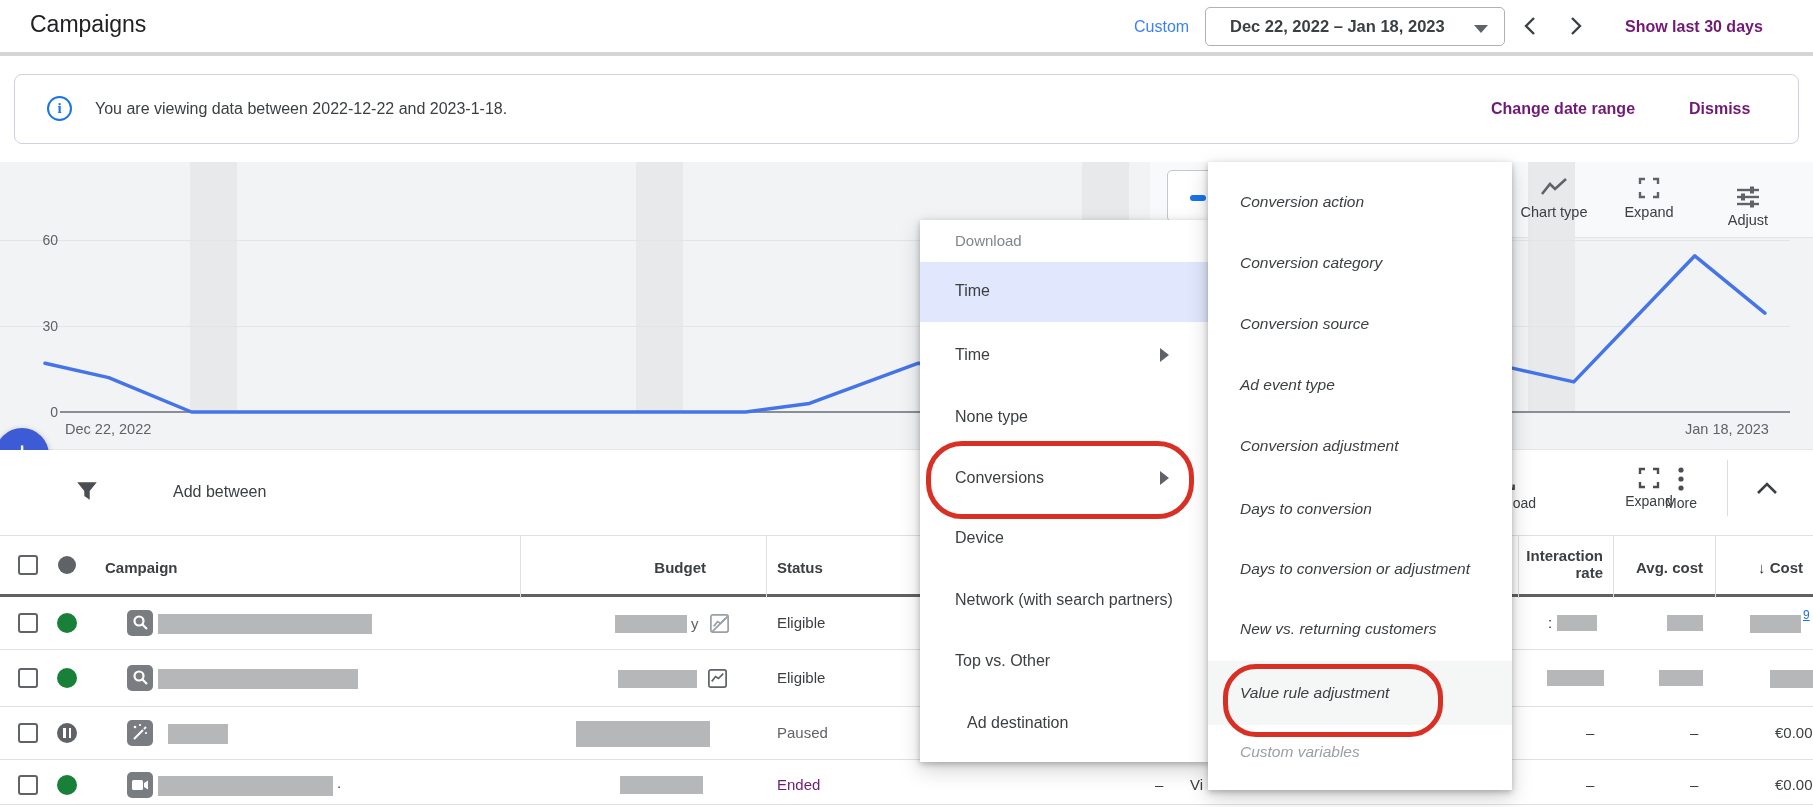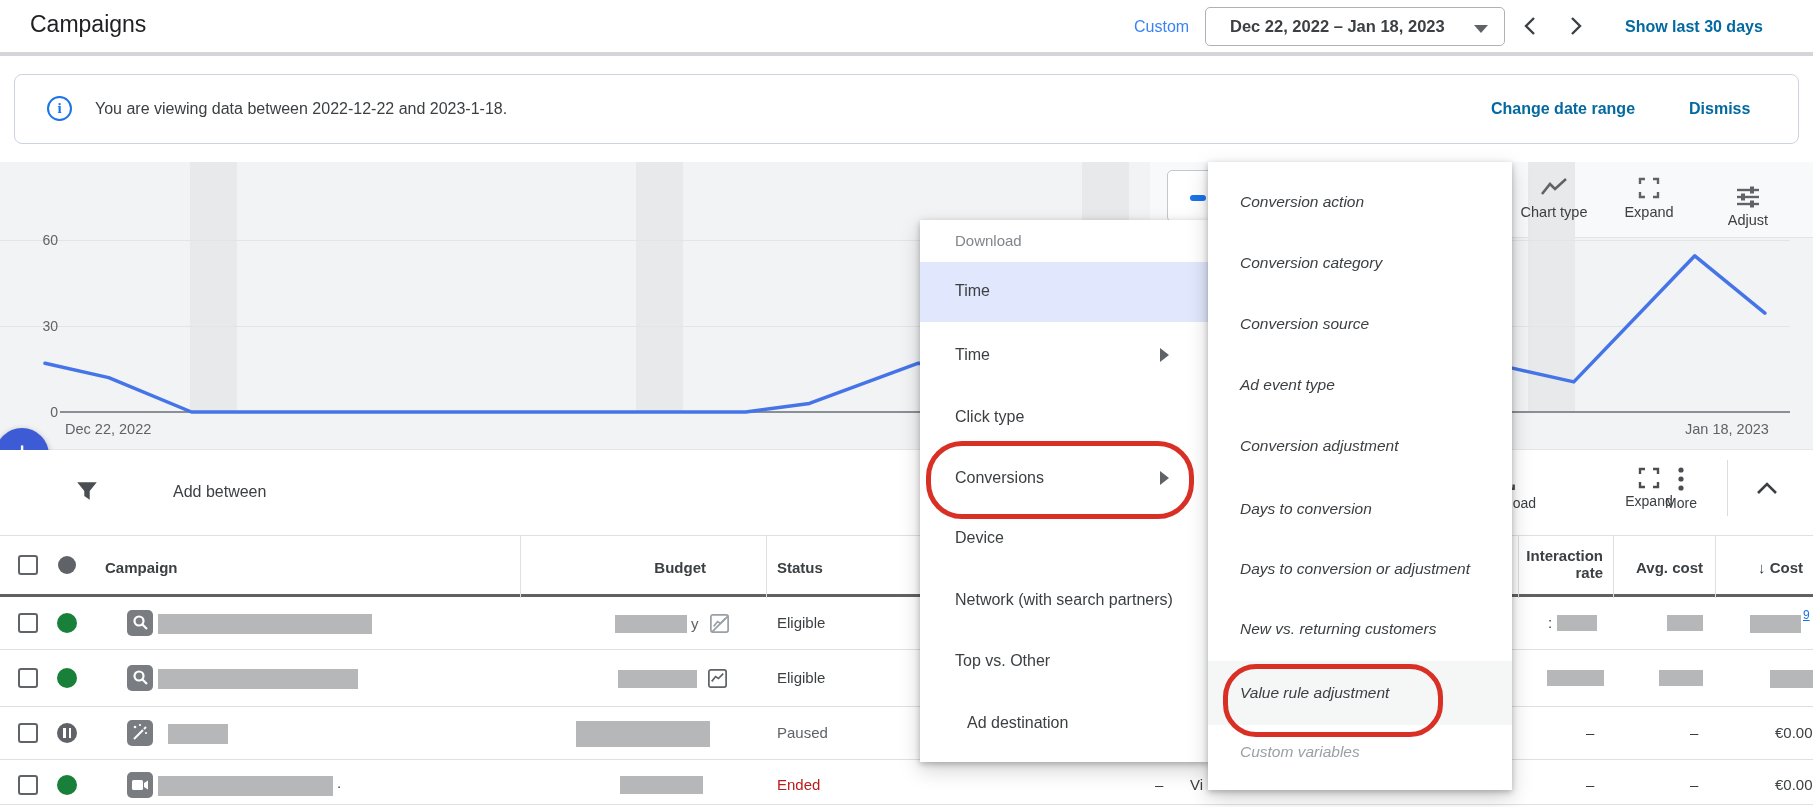--- a/index.html
+++ b/index.html
@@ -1,20 +1,20 @@
 <!DOCTYPE html>
 <html><head>
 <meta charset="utf-8">
 <style>
   html,body{margin:0;padding:0;background:#fff;}
   body{width:1813px;height:807px;position:relative;overflow:hidden;
        font-family:"Liberation Sans","DejaVu Sans",sans-serif;color:#3c4043;}
   .abs{position:absolute;}
   .nw{white-space:nowrap;}
-  .link{color:#0369a1;font-weight:bold;font-size:16px;cursor:pointer;}
+  .link{color:#701a75;font-weight:bold;font-size:16px;cursor:pointer;}
   
   #topbar{left:0;top:0;width:1813px;height:52px;background:#fff;}
   #page-title{left:30px;top:11px;font-size:23px;color:#212124;}
   #top-divider{left:0;top:52px;width:1813px;height:4px;background:#d3d5d8;}
   #custom-label{left:1134px;top:18px;font-size:16px;color:#3b82f6;}
   #date-btn{left:1205px;top:7px;width:300px;height:39px;border:1.5px solid #aeb1b6;border-radius:5px;background:#fff;box-sizing:border-box;}
   #date-btn .txt{position:absolute;left:24px;top:9px;font-size:16.5px;font-weight:bold;color:#3c4043;}
   #date-caret{position:absolute;right:16px;top:17px;width:0;height:0;border-left:7px solid transparent;border-right:7px solid transparent;border-top:8px solid #5f6368;}
   .navchev{width:30px;height:30px;top:11px;}
   
@@ -322,35 +322,35 @@
     <svg width="26" height="26" viewBox="0 0 26 26">
         <g fill="#fff">
           <rect x="5" y="8" width="11" height="10" rx="1.5"></rect>
           <path d="M17 11 L21 8.5 L21 17.5 L17 15 Z"></path>
         </g>
       </svg>
   </div>
   <div class="bar" style="left:158px;top:16px;width:175px;"></div>
   <div class="cellt" style="left:337px;top:14px;">.</div>
   <div class="bar" style="left:620px;top:16px;width:83px;height:18px;"></div>
-  <div class="cellt" style="left:777px;top:16px;color:#b91c1c;">Ended</div>
+  <div class="cellt" style="left:777px;top:16px;color:#701a75;">Ended</div>
   <div class="dash" style="left:1155px;top:16px;">–</div>
   <div class="cellt" style="left:1190px;top:16px;">Vi</div>
   <div class="dash" style="left:1586px;top:16px;">–</div>
   <div class="dash" style="left:1690px;top:16px;">–</div>
   <div class="cellt" style="left:1775px;top:16px;">€0.00</div>
 </div>
 
 <div class="abs" id="segment-menu">
   <div class="mitem" style="top:12px;font-size:15px;color:#80868b;cursor:default;">Download</div>
   <div id="none-highlight"></div>
   <div class="mitem" style="top:62px;">Time</div>
   <div class="mitem" style="top:126px;">Time</div>
   <div class="arrow-r" style="top:128px;"></div>
-  <div class="mitem" style="top:188px;">Click type</div>
+  <div class="mitem" style="top:188px;">None type</div>
   <div class="mitem" style="top:249px;">Conversions</div>
   <div class="arrow-r" style="top:251px;"></div>
   <div class="mitem" style="top:309px;">Device</div>
   <div class="mitem" style="top:371px;">Network (with search partners)</div>
   <div class="mitem" style="top:432px;">Top vs. Other</div>
   <div class="mitem" style="top:494px;margin-left:12px;">Ad destination</div>
 </div>
 
 <div class="abs" id="submenu">
   <div id="vra-highlight"></div>

